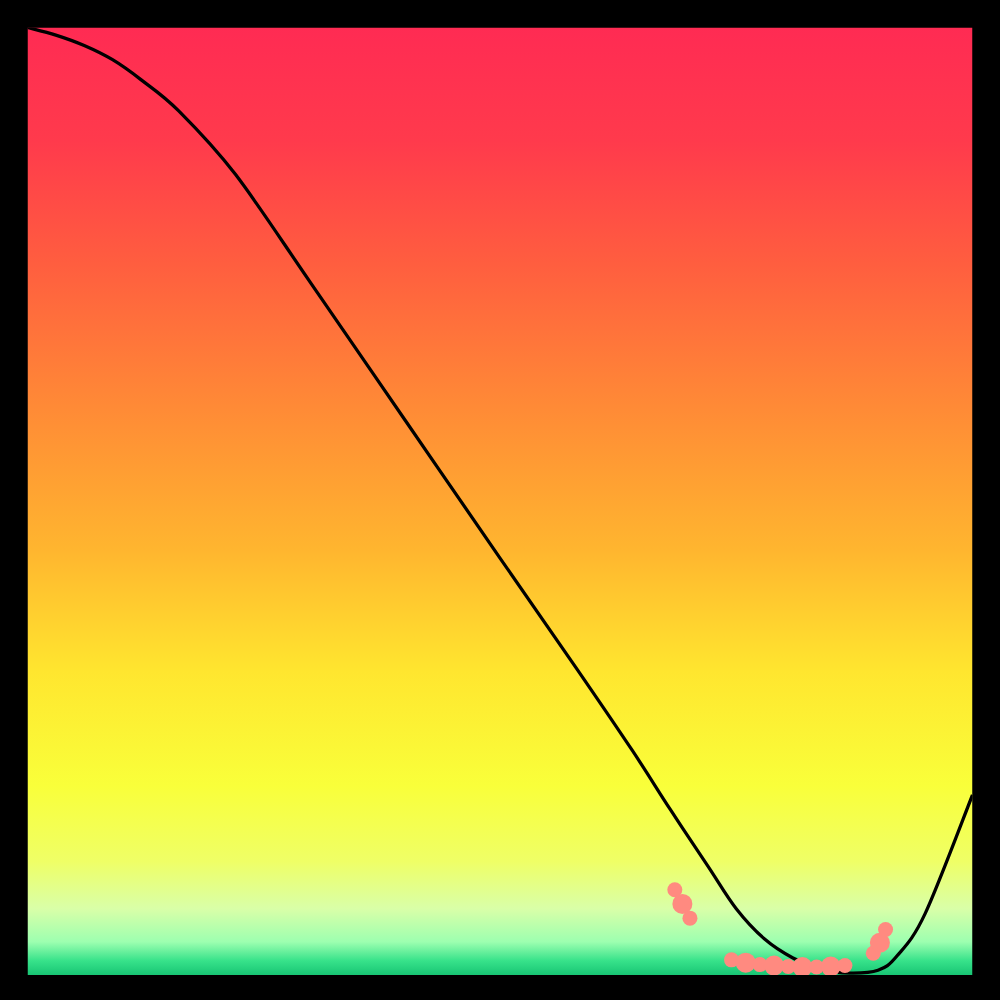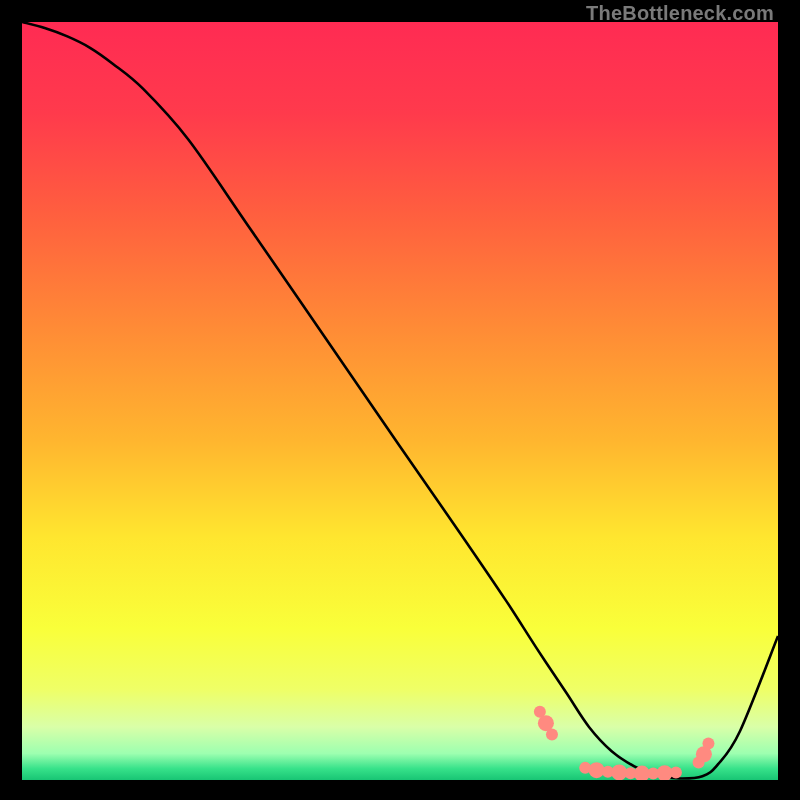--- a/index.html
+++ b/index.html
@@ -76,14 +76,13 @@
           <circle cx="619.92" cy="751.557" r="8" fill="#ff8a80"></circle>
           <circle cx="631.26" cy="751.557" r="6" fill="#ff8a80"></circle>
           <circle cx="642.6" cy="751.178" r="8" fill="#ff8a80"></circle>
           <circle cx="653.9399999999999" cy="750.42" r="6" fill="#ff8a80"></circle>
           <circle cx="676.62" cy="740.566" r="6" fill="#ff8a80"></circle>
           <circle cx="681.912" cy="732.228" r="8" fill="#ff8a80"></circle>
           <circle cx="686.448" cy="721.616" r="6" fill="#ff8a80"></circle>
         </g>
     </svg>
   </div>
-  <div class="watermark">TheBottleneck.com</div>
 </div>
 
 </body></html>

